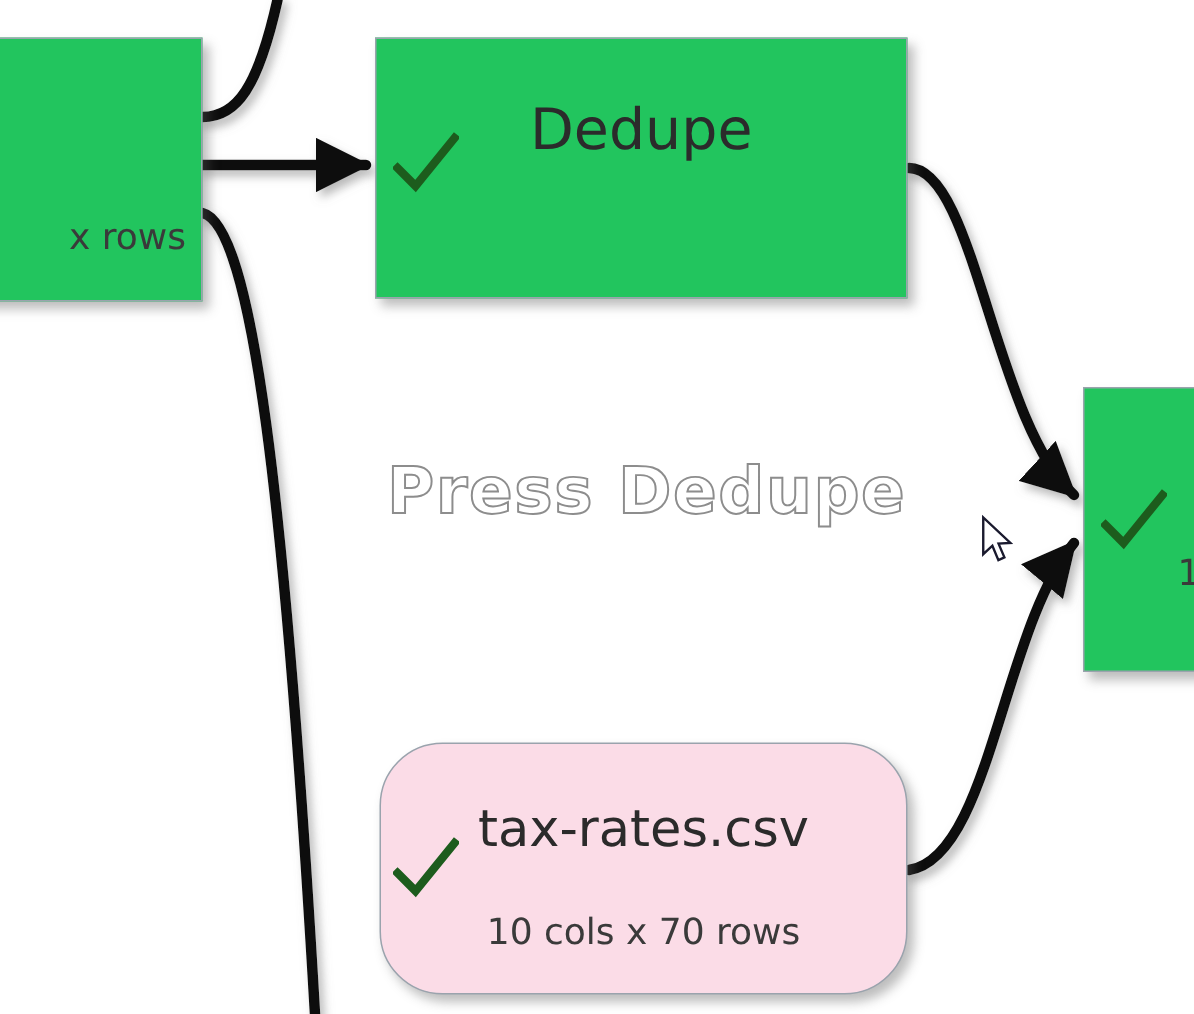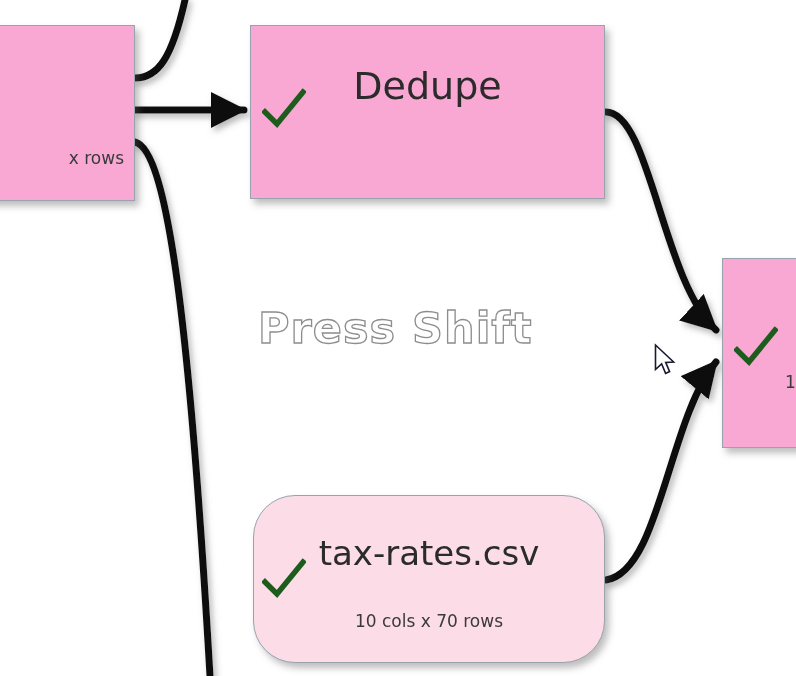--- a/index.html
+++ b/index.html
@@ -29,40 +29,40 @@
   
   .node {
     position: absolute;
     box-sizing: border-box;
     border: 1px solid #9aa3ad;
     box-shadow: 4px 5px 7px rgba(90,90,90,0.40);
     display: block;
   }
   .node.rect { border-radius: 0; }
   .node.rounded { border-radius: 42px; }
-  .node.blue  { background: #f9a8d4; }
+  .node.blue  { background: #22c55e; }
   .node.pink  { background: #fbdce7; }
 
   .node-title {
     position: absolute;
     left: 0;
     right: 0;
     text-align: center;
     color: #2b2b2b;
     font-size: 38px;
     line-height: 44px;
     white-space: nowrap;
   }
   .node-sub {
     position: absolute;
     left: 0;
     right: 0;
     text-align: center;
     color: #3a3a3a;
-    font-size: 17px;
+    font-size: 24px;
     line-height: 26px;
     white-space: nowrap;
   }
 
   
   #node-dedupe { left: 250px; top: 25px; width: 355px; height: 174px; }
   #node-dedupe .node-title { top: 38px; }
   #node-dedupe .node-sub   { top: 120px; }
 
   #node-taxrates { left: 253px; top: 495px; width: 352px; height: 168px; }
@@ -132,21 +132,21 @@
       <path d="M 135 110 L 244 110" marker-end="url(#arrowHead)"></path>
 
       <path d="M 135 142 C 168 150, 190 330, 210 676"></path>
 
       <path d="M 606 112 C 650 112, 662 280, 716 330" marker-end="url(#arrowHead)"></path>
 
       <path d="M 606 580 C 660 572, 668 420, 716 362" marker-end="url(#arrowHead)"></path>
     </g>
   </svg>
 
-  <div id="watermark">Press Shift</div>
+  <div id="watermark">Press Dedupe</div>
 
   <div id="node-source" class="node rect blue">
     <div class="node-sub">x rows</div>
   </div>
 
   <div id="node-dedupe" class="node rect blue">
     <div class="node-title">Dedupe</div>
   </div>
 
   <div id="node-taxrates" class="node rounded pink">

